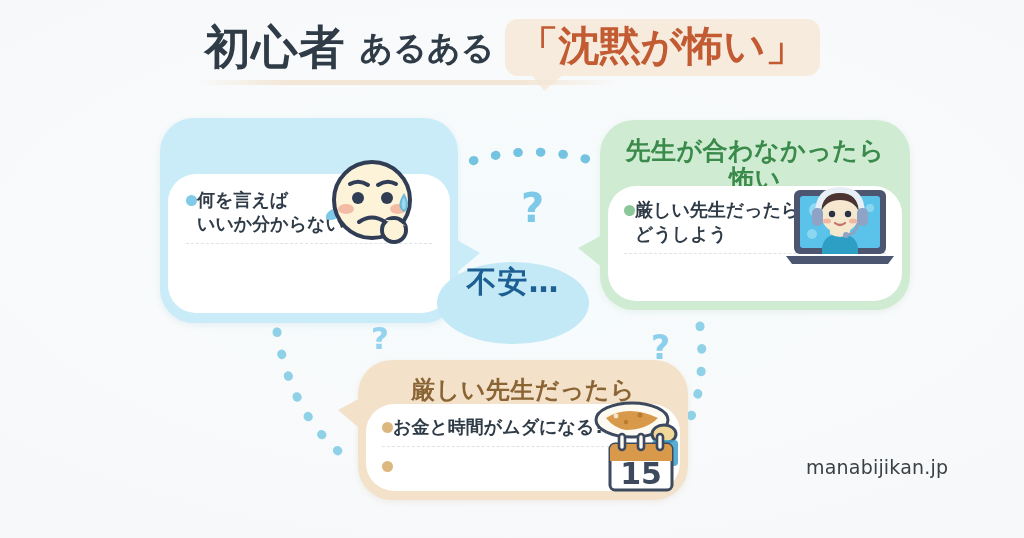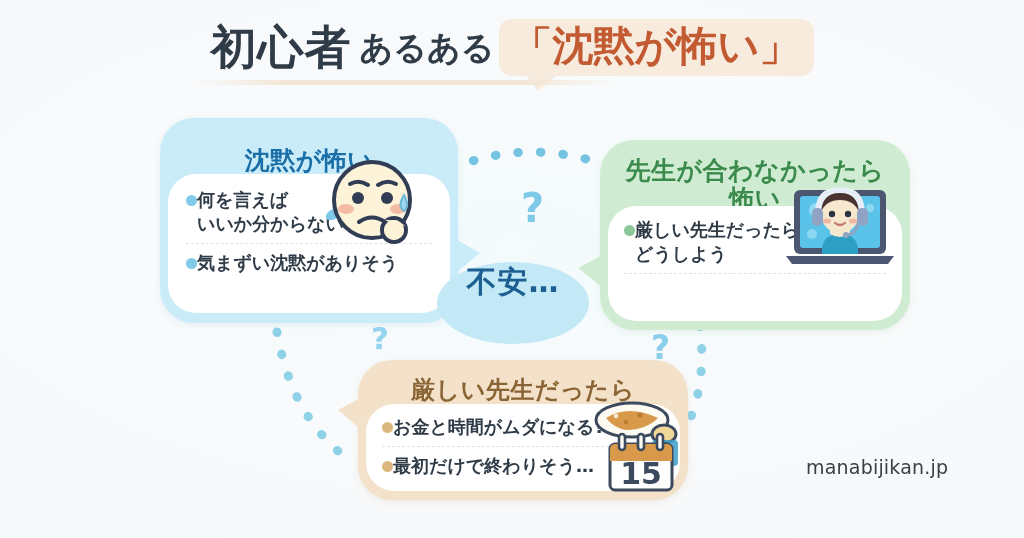--- a/index.html
+++ b/index.html
@@ -31,21 +31,21 @@
   
   #title-row {
     position: absolute;
     left: 0;
     top: 8px;
     width: 1024px;
     height: 78px;
     display: flex;
     align-items: center;
     justify-content: center;
-    gap: 4px;
+    gap: 10px;
   }
   .t-main {
     font-size: 46px;
     font-weight: bold;
     color: #2f3b47;
     letter-spacing: 1px;
     line-height: 1;
   }
   .t-sub {
     font-size: 33px;
@@ -177,21 +177,20 @@
   }
 
   
   #bubble-green {
     left: 600px;
     top: 120px;
     width: 310px;
     height: 190px;
     background: #cfecd2;
     box-shadow: 0 2px 6px rgba(150,195,160,0.16);
-    margin-top: 20px;
   }
   #bubble-green .bub-head { height: 72px; padding-top: 9px; }
   #bubble-green .bub-title { color: #3a8a4b; }
   #bubble-green .bub-body {
     top: 66px; bottom: 9px;
     left: 8px; right: 8px;
     border-radius: 28px;
     padding: 12px 16px 0 16px;
     box-sizing: border-box;
   }
@@ -299,34 +298,27 @@
     <span class="t-sub">あるある</span>
     <span id="title-badge">
       <span class="t-hi">「沈黙が怖い」</span>
     </span>
   </div>
   <div id="title-underline"></div>
 
   <div class="bubble" id="bubble-blue">
     <div id="bubble-blue-tail"></div>
     <div class="bubble-inner">
-      <div class="bub-head">
-        <div class="bub-title">沈黙が怖い</div>
-      </div>
       <div class="bub-body">
         <div class="row">
           <span class="dot"></span>
           <span class="row-text" style="white-space:pre-line;width:168px">何を言えば
 いいか分からない</span>
         </div>
         <div class="divider"></div>
-        <div class="row">
-          <span class="dot"></span>
-          <span class="row-text">気まずい沈黙がありそう</span>
-        </div>
       </div>
     </div>
   </div>
 
   <svg class="illus" id="illus-sadface" viewBox="0 0 104 108">
     <ellipse cx="12" cy="66" rx="9" ry="5" fill="#7fc9e8" transform="rotate(-28 12 66)"></ellipse>
     <ellipse cx="25" cy="60" rx="7" ry="4" fill="#7fc9e8" transform="rotate(-28 25 60)"></ellipse>
     <circle cx="50" cy="52" r="38" fill="#fdf3d9" stroke="#303d55" stroke-width="4"></circle>
     <circle cx="72" cy="82" r="12" fill="#fdf3d9" stroke="#303d55" stroke-width="4"></circle>
     <circle cx="72" cy="82" r="10" fill="#fdf3d9"></circle>
@@ -389,21 +381,20 @@
         <div class="bub-title">厳しい先生だったら</div>
       </div>
       <div class="bub-body">
         <div class="row">
           <span class="dot"></span>
           <span class="row-text">お金と時間がムダになる?</span>
         </div>
         <div class="divider"></div>
         <div class="row">
           <span class="dot"></span>
-          <span class="row-text">最初だけで終わりそう…</span>
         </div>
       </div>
     </div>
   </div>
 
   <svg class="illus" id="illus-calendar" viewBox="0 0 100 98">
     <ellipse cx="44" cy="22" rx="36" ry="17" fill="#fdfaf2" stroke="#3d4a5e" stroke-width="3"></ellipse>
     <path d="M 18 20 Q 40 6 70 20 Q 58 32 38 32 Q 26 30 18 20 Z" fill="#d89a4a"></path>
     <circle cx="28" cy="18" r="2.4" fill="#f3e6cf"></circle>
     <circle cx="38" cy="24" r="2.2" fill="#b97c32"></circle>

